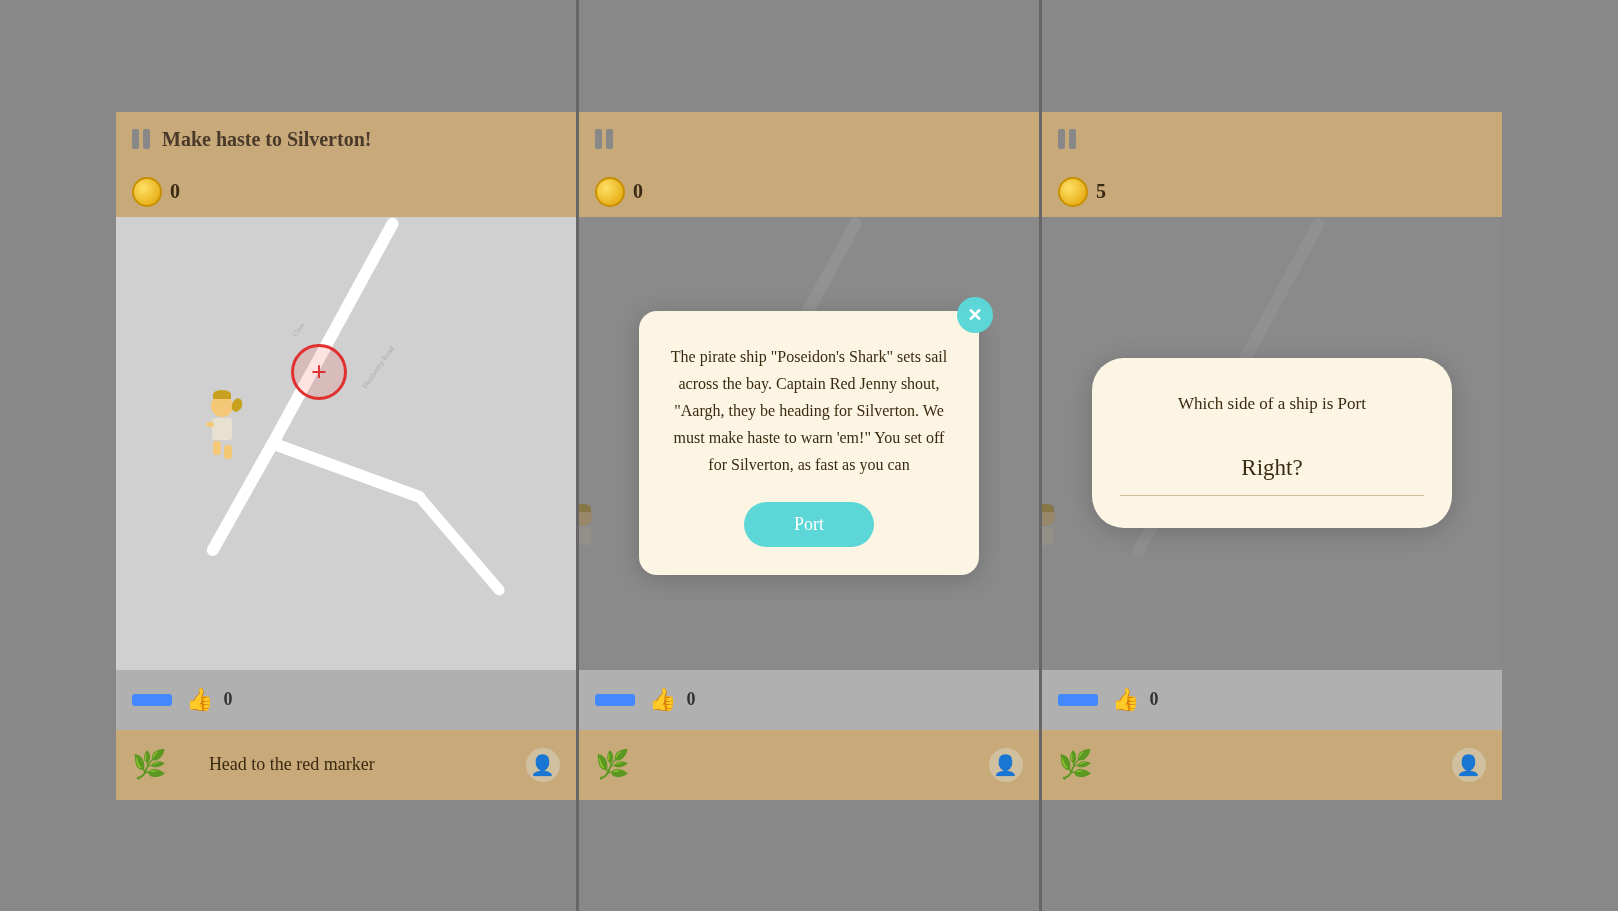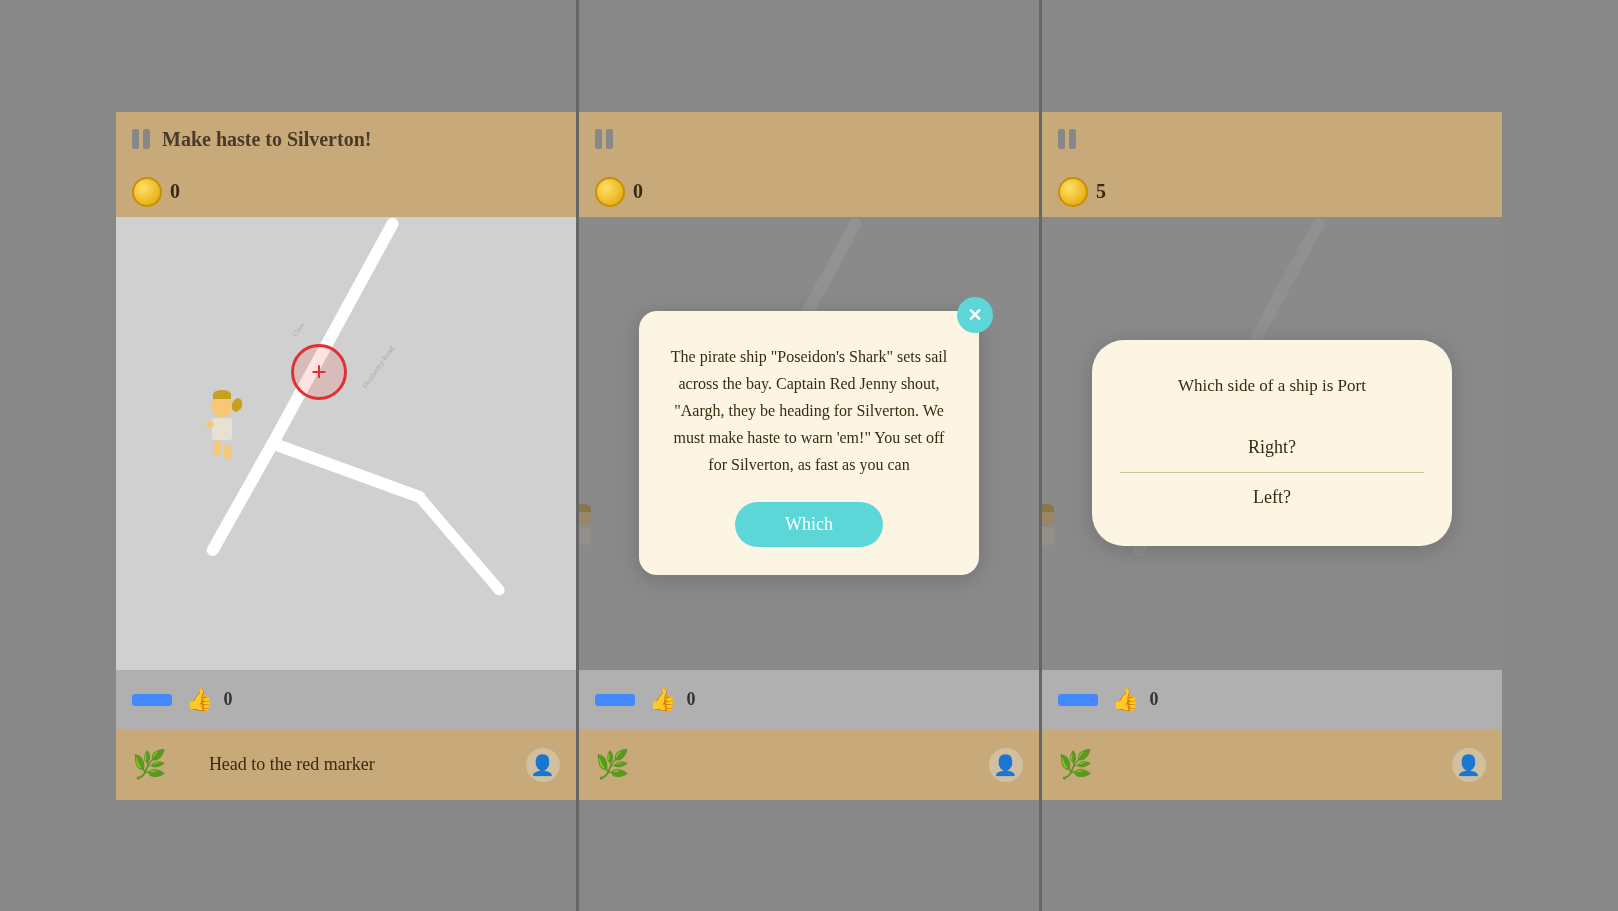--- a/index.html
+++ b/index.html
@@ -219,21 +219,21 @@
     .question-text {
       font-size: 17px;
       color: #3a2a10;
       text-align: center;
       line-height: 1.6;
       margin-bottom: 28px;
     }
     .answer-option {
       display: block;
       width: 100%;
-      font-size: 18px;
+      font-size: 23px;
       color: #3a2a10;
       background: none;
       border: none;
       cursor: pointer;
       padding: 10px 0;
       font-family: 'Georgia', serif;
     }
     .answer-divider {
       border: none;
       border-top: 1px solid #d0c0a0;
@@ -359,21 +359,21 @@
           <div style="position:absolute;top:-4px;left:1px;width:16px;height:8px;background:#c8a020;border-radius:50% 50% 0 0;"></div>
         </div>
         <div style="width:16px;height:18px;background:#e8e0d0;border-radius:3px;margin-top:1px;"></div>
       </div>
     </div>
 
     <div class="dialog-overlay">
       <div class="dialog-box">
         <button class="dialog-close">✕</button>
         <p class="dialog-text">The pirate ship "Poseidon's Shark" sets sail across the bay. Captain Red Jenny shout, "Aargh, they be heading for Silverton. We must make haste to warn 'em!" You set off for Silverton, as fast as you can</p>
-        <button class="dialog-next-btn">Which</button>
+        <button class="dialog-next-btn">Port</button>
       </div>
     </div>
   </div>
 
   <div class="bottom-strip">
     <div class="progress-bar"></div>
     <span class="thumb-icon">👍</span>
     <span class="bottom-count">0</span>
   </div>
 
@@ -415,21 +415,20 @@
         </div>
         <div style="width:16px;height:18px;background:#e8e0d0;border-radius:3px;margin-top:1px;"></div>
       </div>
     </div>
 
     <div class="dialog-overlay">
       <div class="question-box">
         <p class="question-text">Which side of a ship is Port</p>
         <button class="answer-option">Right?</button>
         <hr class="answer-divider">
-        <button class="answer-option">Left?</button>
       </div>
     </div>
   </div>
 
   <div class="bottom-strip">
     <div class="progress-bar"></div>
     <span class="thumb-icon">👍</span>
     <span class="bottom-count">0</span>
   </div>
 

